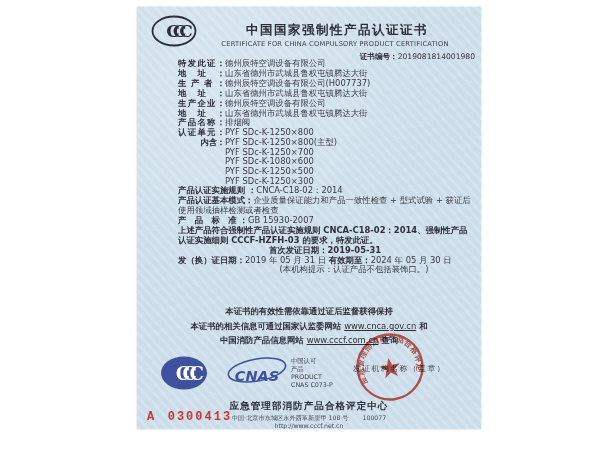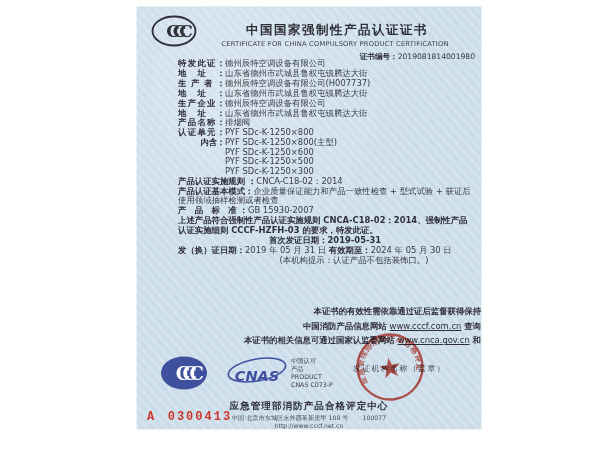--- a/index.html
+++ b/index.html
@@ -44,21 +44,21 @@
   }
   .frow .val{flex:1;white-space:nowrap;}
   .mrow{line-height:9.6px;justify-content:center;}
   .mrow .lbl{text-align:right;text-align-last:right;}
   .inline-lbl{font-weight:bold;color:#2f2f3a;}
   .stmt{font-weight:bold;color:#2f2f3a;}
   .center-row{text-align:center;font-weight:bold;color:#2f2f3a;}
   .note-row{text-align:center;padding-left:58px;white-space:nowrap;}
   
   .validity{
-    position:absolute;left:0;right:0;top:297px;text-align:right;
+    position:absolute;left:0;right:0;top:297px;text-align:center;
     font-size:8.4px;line-height:14.6px;font-weight:bold;color:#2f2f3a;
   }
   .validity .url{text-decoration:underline;font-weight:normal;}
   
   .ccc-bottom{position:absolute;left:22px;top:347px;}
   .cnas{position:absolute;left:88px;top:350px;}
   .acc-text{
     position:absolute;left:154px;top:350px;
     font-size:6.3px;line-height:8px;color:#3c3c46;white-space:nowrap;
   }
@@ -143,21 +143,25 @@
       <span class="lbl">认证单元：</span>
       <span class="val">PYF SDc-K-1250×800</span>
     </div>
 
     <div class="frow mrow">
       <span class="lbl">内含：</span>
       <span class="val">PYF SDc-K-1250×800(主型)</span>
     </div>
     <div class="frow mrow">
       <span class="lbl"></span>
-      <span class="val">PYF SDc-K-1250×600</span>
+      <span class="val">PYF SDc-K-1250×700</span>
+    </div>
+    <div class="frow mrow">
+      <span class="lbl"></span>
+      <span class="val">PYF SDc-K-1080×600</span>
     </div>
     <div class="frow mrow">
       <span class="lbl"></span>
       <span class="val">PYF SDc-K-1250×500</span>
     </div>
     <div class="frow mrow">
       <span class="lbl"></span>
       <span class="val">PYF SDc-K-1250×300</span>
     </div>
 
@@ -177,24 +181,24 @@
     <div>
       <span class="inline-lbl">发（换）证日期：</span><span>2019 年 05 月 31 日</span>
       <span class="inline-lbl">有效期至：</span><span>2024 年 05 月 30 日</span>
     </div>
     <div class="note-row">(本机构提示：认证产品不包括装饰口。)</div>
   </div>
 
   <div class="validity">
     <div>本证书的有效性需依靠通过证后监督获得保持</div>
     <div>
+      <span>本证书的相关信息可通过国家认监委网站 </span><span class="url">www.cnca.gov.cn</span><span> 和</span>
+    </div>
+    <div>
       <span>中国消防产品信息网站 </span><span class="url">www.cccf.com.cn</span><span> 查询</span>
-    </div>
-    <div>
-      <span>本证书的相关信息可通过国家认监委网站 </span><span class="url">www.cnca.gov.cn</span><span> 和</span>
     </div>
   </div>
 
   <div class="ccc-bottom">
     <svg width="50" height="38" viewBox="0 0 50 38">
       <ellipse cx="25" cy="19" rx="23" ry="16.5" fill="#3f519e"></ellipse>
       <text x="27" y="25.5" text-anchor="middle" font-size="18" font-weight="bold" font-family="'DejaVu Serif',serif" letter-spacing="-7.5" fill="#ffffff">CCC</text>
     </svg>
   </div>
   <div class="cnas">

